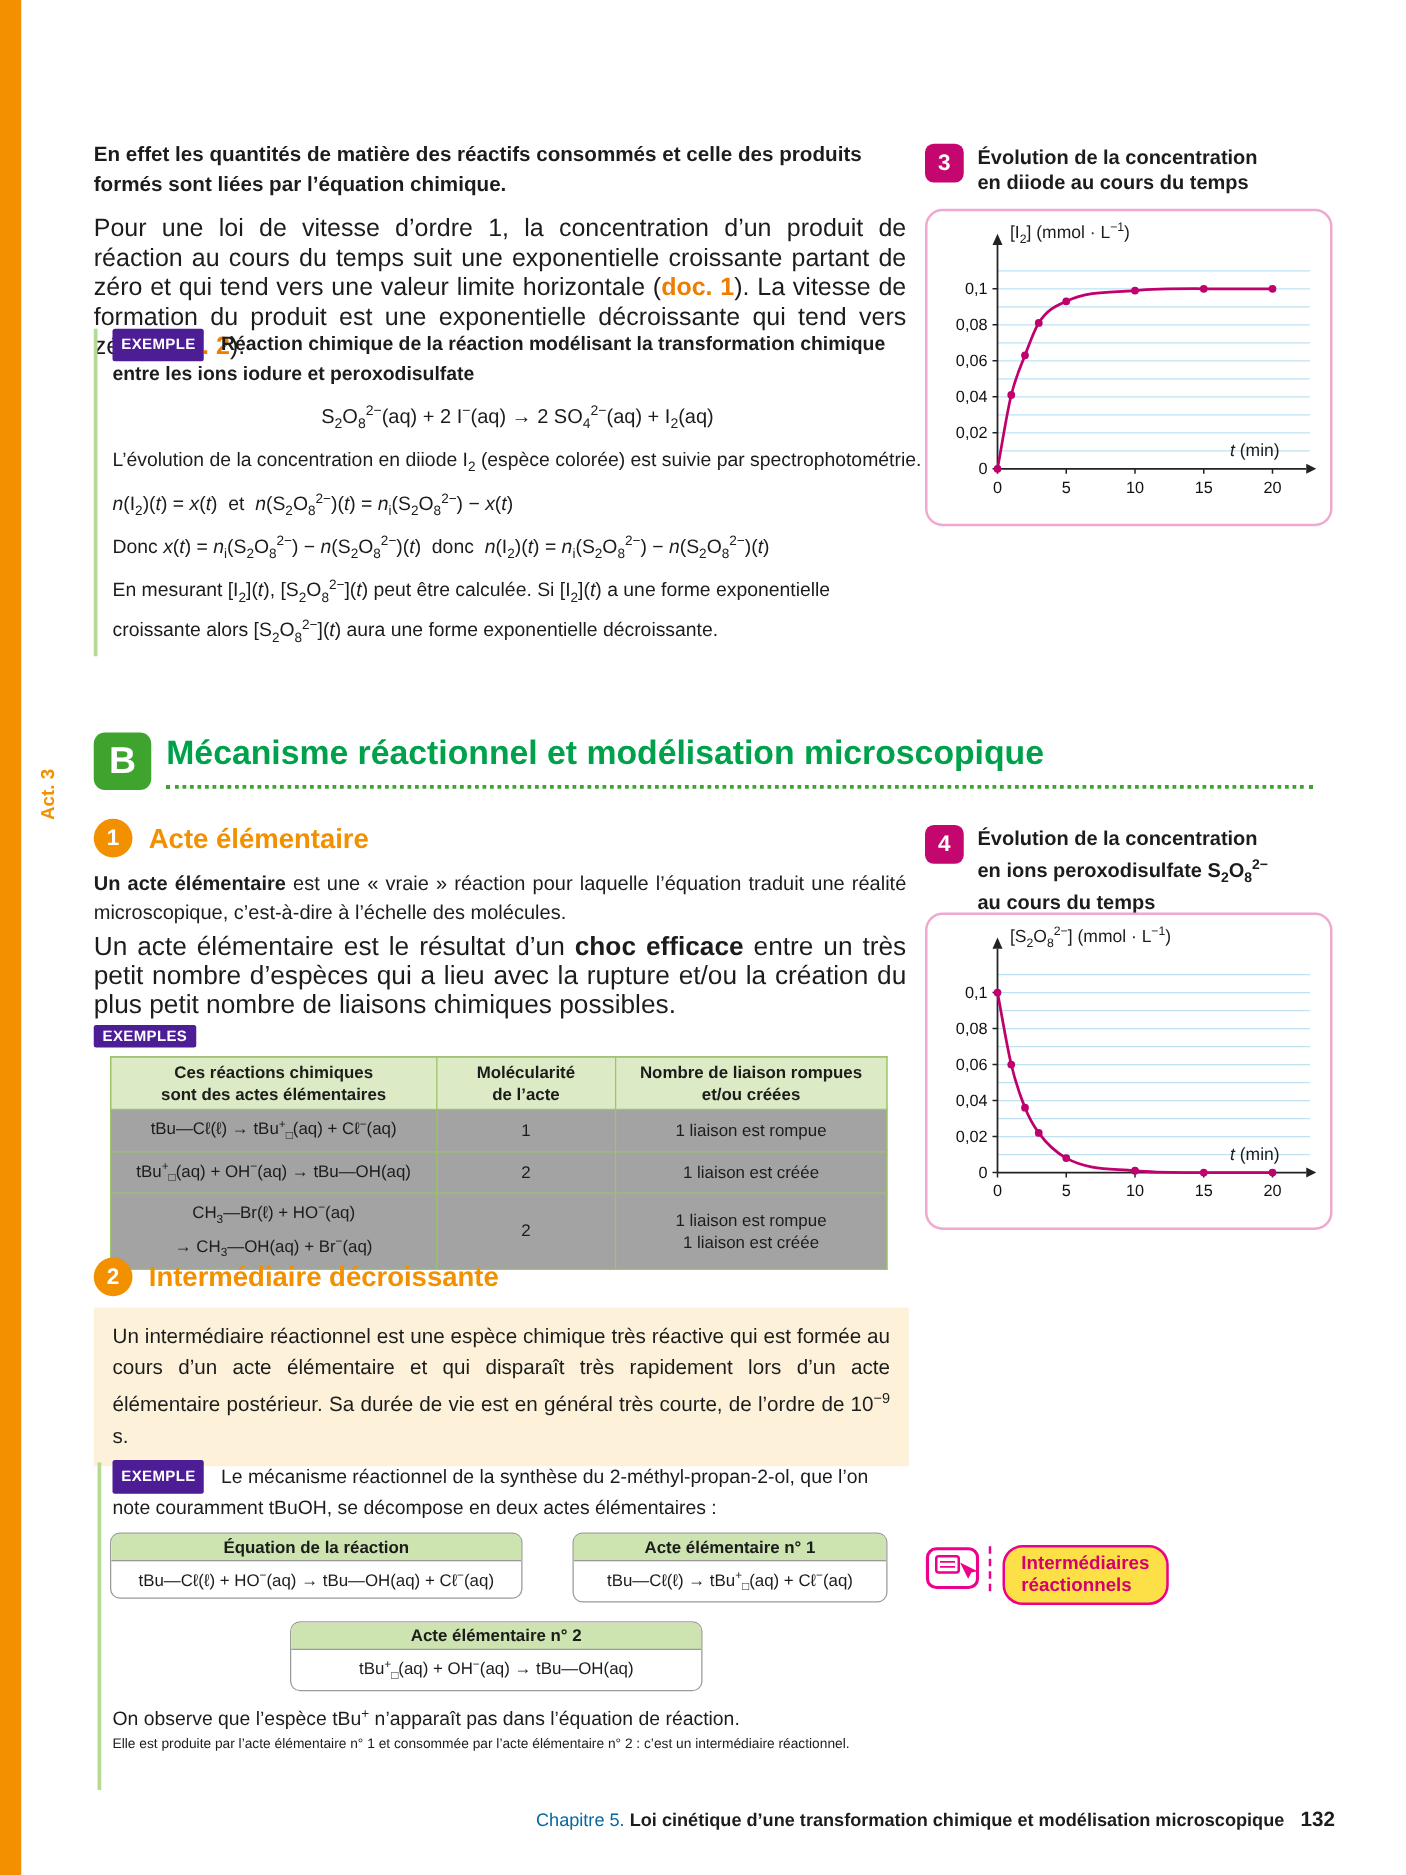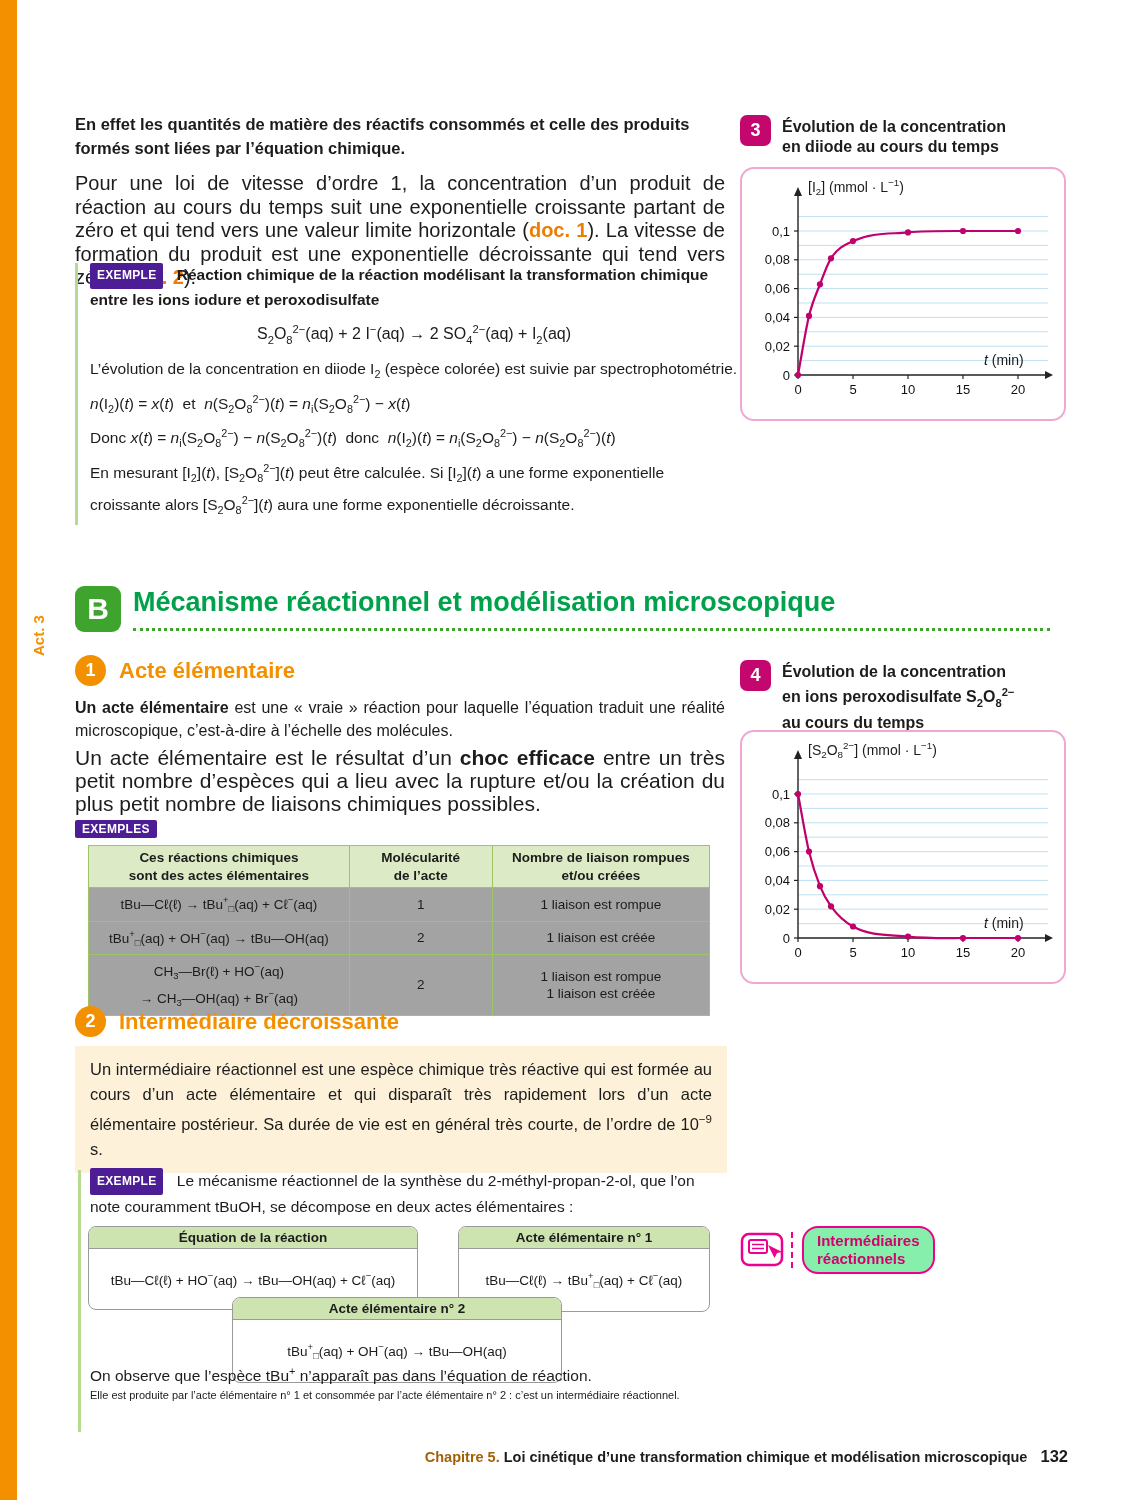--- a/index.html
+++ b/index.html
@@ -54,32 +54,32 @@
 
   .defbox{position:absolute;left:75px;top:1046px;width:652px;background:#fdf2d9;padding:11px 15px;
     font-size:16.5px;line-height:25px;text-align:justify;box-sizing:border-box;}
 
   .exline2{position:absolute;left:78px;top:1170px;width:3px;height:262px;background:#b7da92;}
   .ex2-intro{position:absolute;left:90px;top:1168px;width:636px;font-size:15.5px;line-height:23px;}
 
   .mbox{position:absolute;border:1.5px solid #9a9a9a;border-radius:8px;overflow:hidden;font-size:13.5px;
     text-align:center;background:#fff;}
   .mbox-h{background:#cde4b0;font-weight:bold;padding:3px 6px;border-bottom:1.5px solid #9a9a9a;}
-  .mbox-b{padding:21px 8px;}
+  .mbox-b{padding:6px 8px;}
 
   .sidebadge{position:absolute;left:740px;top:1226px;display:flex;align-items:center;}
   .sb-sep{border-left:2px dashed #ec008c;height:36px;margin:0 9px 0 7px;}
   .sb-text{border:2.5px solid #ec008c;border-radius:16px;padding:4px 13px;color:#d4006e;font-weight:bold;
-    font-size:15px;line-height:18px;background:#86efac;}
+    font-size:15px;line-height:18px;background:#fde047;margin-top:10px;}
 
   .note1{position:absolute;left:90px;top:1360px;width:645px;font-size:15.5px;line-height:22px;}
   .note2{position:absolute;left:90px;top:1384px;width:645px;font-size:11px;line-height:22px;}
 
   .footer{position:absolute;left:0;top:1447px;width:1068px;text-align:right;font-size:14.5px;}
-  .footer .chap{color:#a16207;font-weight:bold;}
+  .footer .chap{color:#0369a1;font-weight:normal;}
   .footer .ftitle{font-weight:bold;}
   .footer .pnum{font-weight:bold;font-size:16.5px;margin-left:9px;}
 </style>
 </head>
 <body>
 
 <div class="page">
   <div class="leftbar"></div>
   <div class="act-label">Act. 3</div>
 

